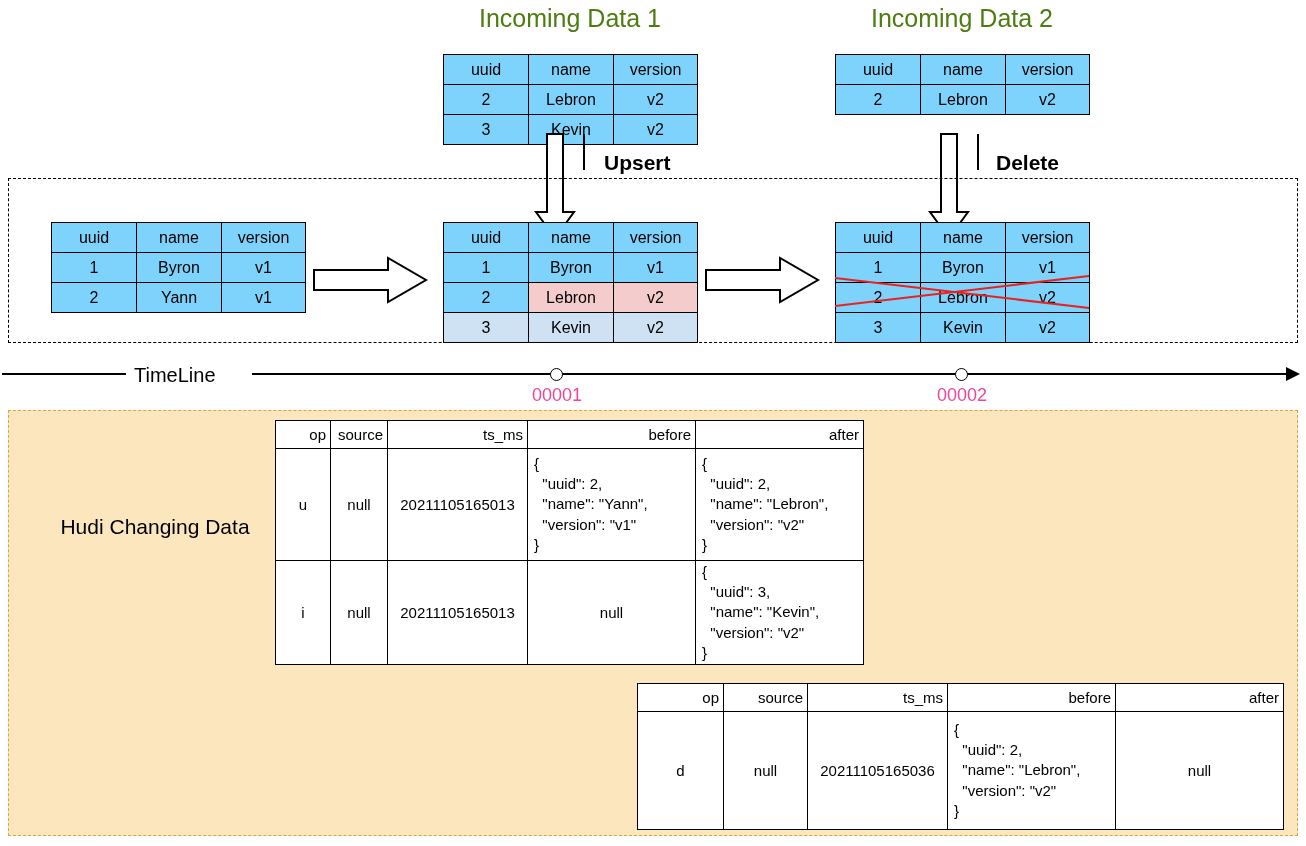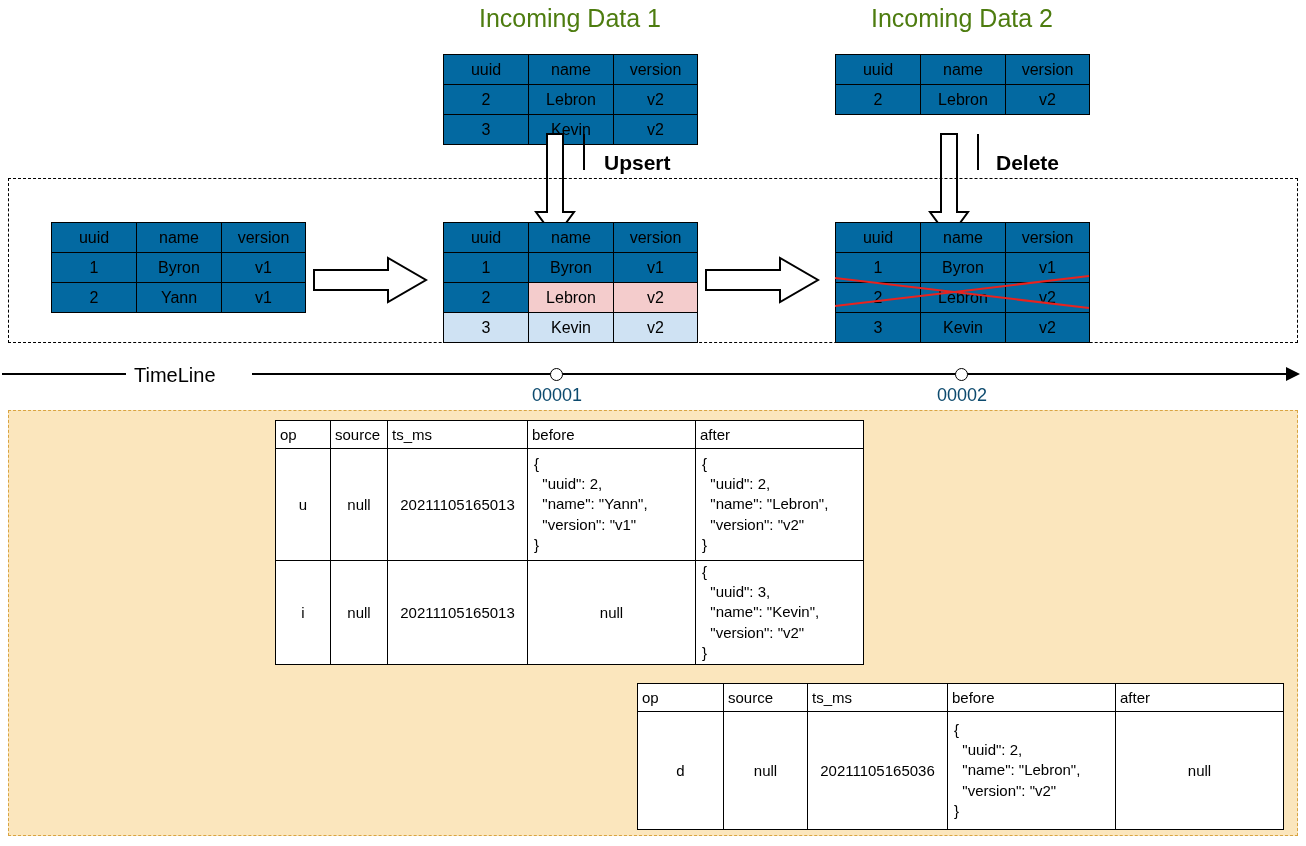--- a/index.html
+++ b/index.html
@@ -50,41 +50,41 @@
     table-layout: fixed;
     background: #ffffff;
   }
   table.grid td {
     border: 1.6px solid #000;
     font-size: 16px;
     text-align: center;
     color: #000;
     height: 30px;
     padding: 0 2px;
-    background: #0369a1;
+    background: #7dd3fc;
     white-space: nowrap;
   }
   td.hl-red { background: #f4cccc !important; }
   td.hl-blue { background: #cfe2f3 !important; }
 
   
   table.cdc {
     border-collapse: collapse;
     table-layout: fixed;
     background: #ffffff;
   }
   table.cdc td, table.cdc th {
     border: 1.6px solid #000;
     font-size: 15px;
     color: #000;
     background: #ffffff;
     padding: 0 4px;
     font-weight: normal;
   }
-  table.cdc th { height: 28px; text-align: left; }
+  table.cdc th { height: 28px; text-align: right; }
   table.cdc td.ctr { text-align: center; vertical-align: middle; }
   table.cdc td.json {
     text-align: left;
     vertical-align: middle;
     white-space: pre;
     line-height: 1.35;
     padding-left: 6px;
   }
 
   
@@ -100,21 +100,21 @@
   
   .tl-label {
     font-size: 20px;
     color: #000;
     white-space: nowrap;
     background: #fff;
     line-height: 1;
   }
   .tl-tick-label {
     font-size: 18px;
-    color: #0c4a6e;
+    color: #ec4899;
     white-space: nowrap;
     text-align: center;
     line-height: 1;
   }
   .tl-circle {
     width: 13px; height: 13px;
     border: 1.8px solid #000;
     border-radius: 50%;
     background: #ffffff;
   }
@@ -295,20 +295,21 @@
   <div class="abs tl-label" style="left:130px; top:365px; padding:0 4px;">TimeLine</div>
 
   <div class="abs tl-circle" style="left:550px; top:368px;"></div>
   <div class="abs tl-tick-label" style="left:497px; top:386px; width:120px;">00001</div>
 
   <div class="abs tl-circle" style="left:955px; top:368px;"></div>
   <div class="abs tl-tick-label" style="left:902px; top:386px; width:120px;">00002</div>
 
   <div class="abs beige-box" style="left:8px; top:410px; width:1290px; height:426px;"></div>
 
+  <div class="abs" style="left:40px; top:516px; width:230px; font-size:21px; color:#000; text-align:center; line-height:1;">Hudi Changing Data</div>
 
   <table class="cdc abs" style="left:275px; top:420px; width:588px;">
     <colgroup>
       <col style="width:55px">
         <col style="width:57px">
         <col style="width:140px">
       <col style="width:168px">
         <col style="width:168px">
     </colgroup>
     <thead>

